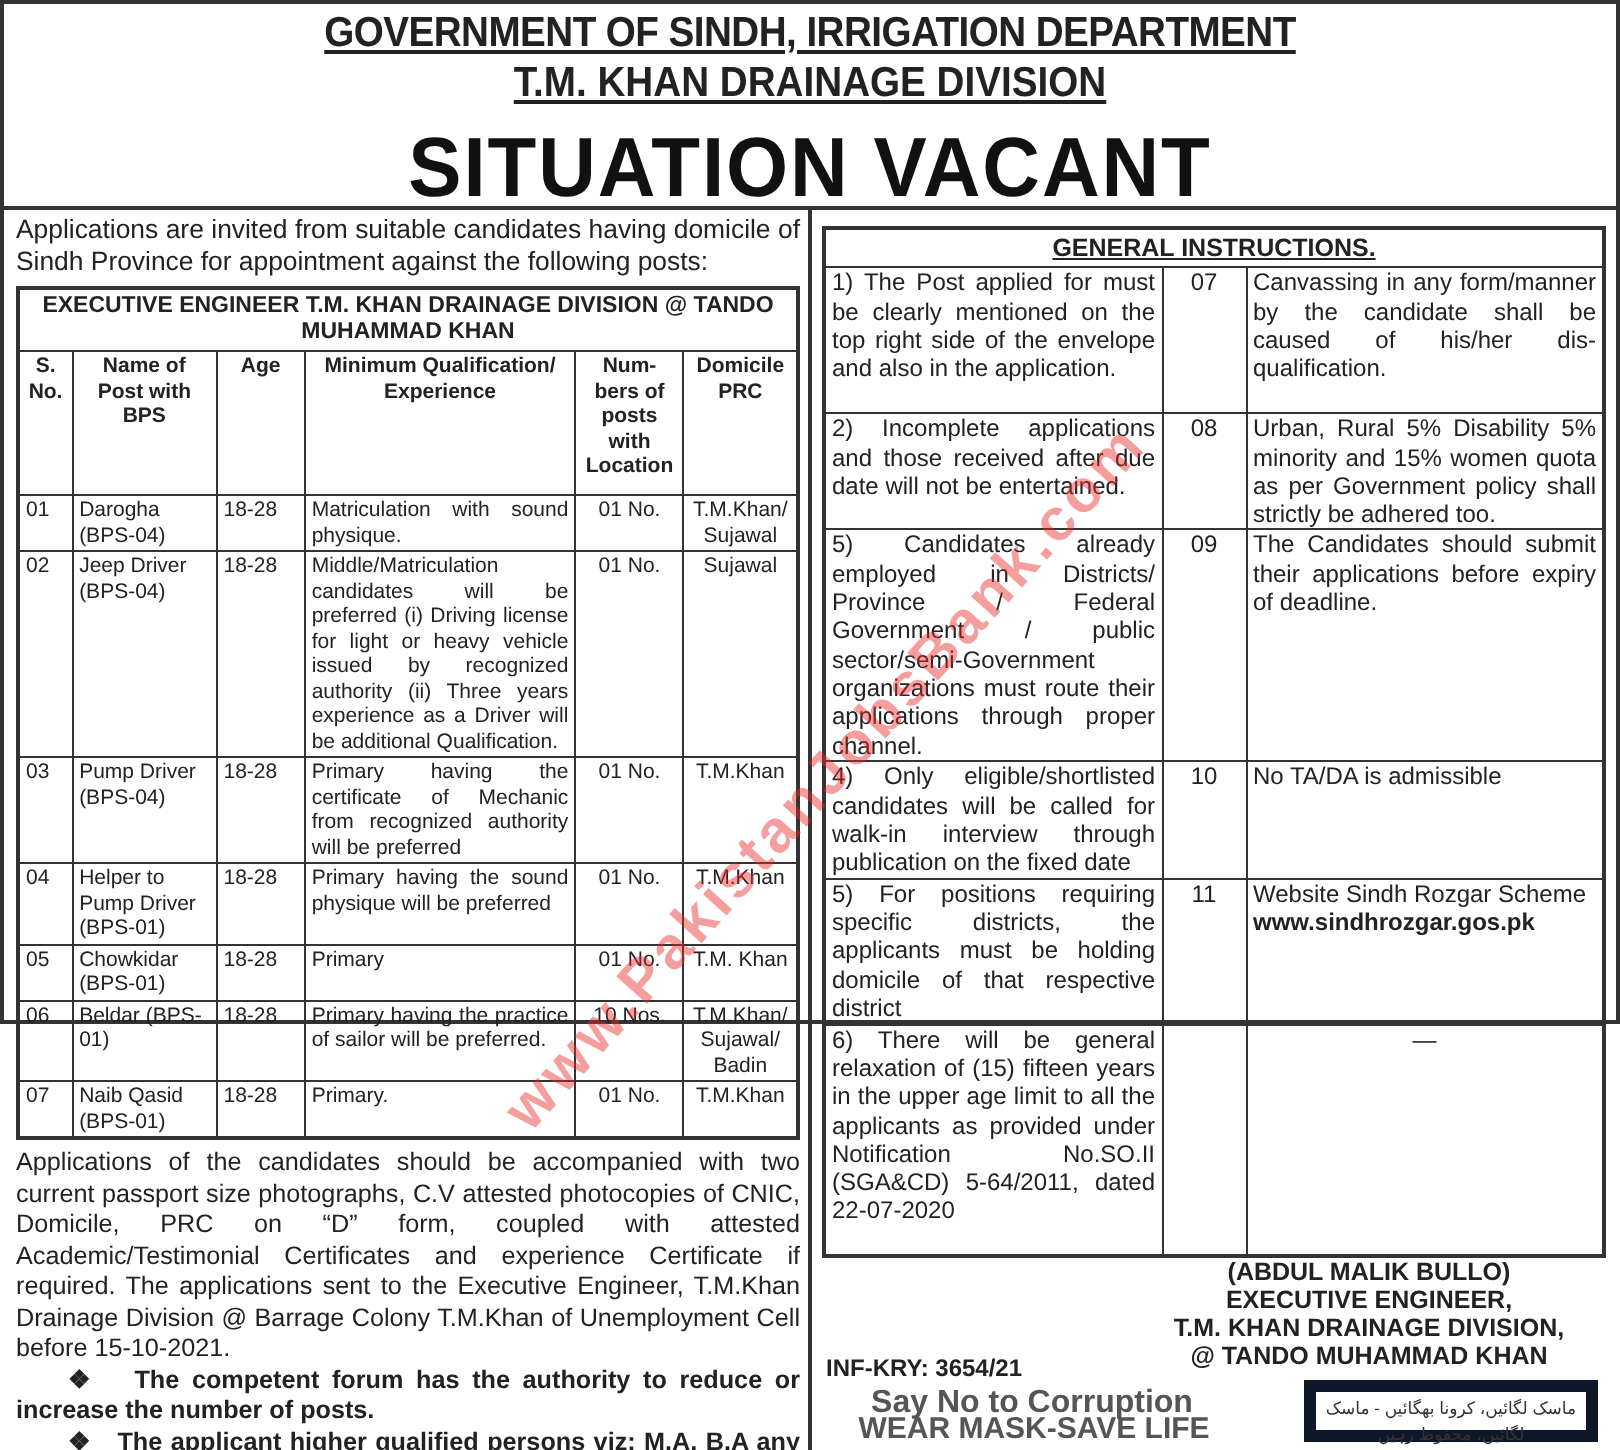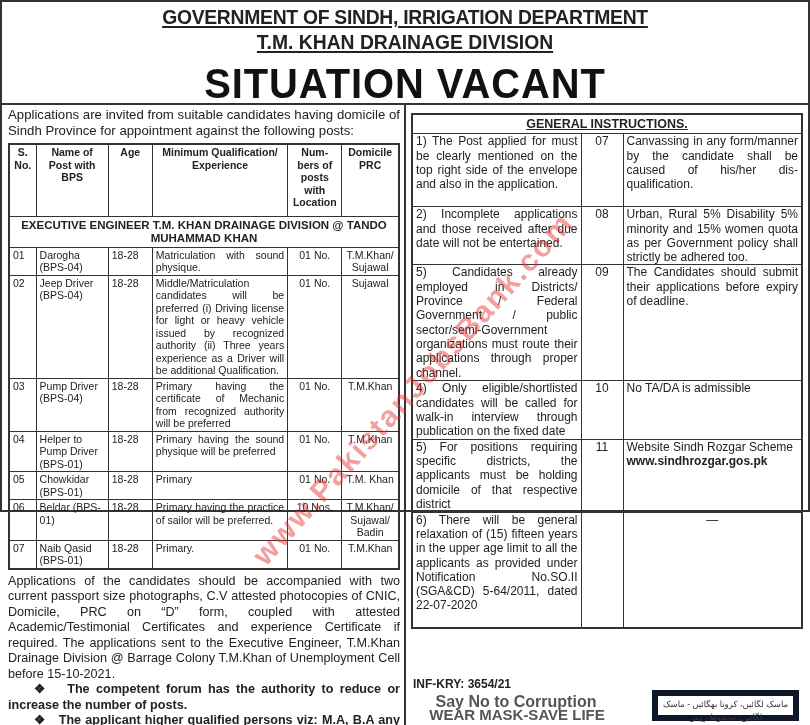--- a/index.html
+++ b/index.html
@@ -48,30 +48,30 @@
   <div class="hdr2">T.M. KHAN DRAINAGE DIVISION</div>
   <div class="hdr3">SITUATION VACANT</div>
   <div class="divider-h"></div>
   <div class="divider-v"></div>
 
   <div class="left">
     <p class="intro">Applications are invited from suitable candidates having domicile of Sindh Province for appointment against the following posts:</p>
     <table class="posts">
       <tbody>
           <tr>
+            <th colspan="6" class="title">EXECUTIVE ENGINEER T.M. KHAN DRAINAGE DIVISION @ TANDO MUHAMMAD KHAN</th>
+          </tr>
+      <tr>
         <th class="c-sno">S. No.</th>
         <th class="c-name">Name of Post with BPS</th>
         <th class="c-age" style="text-align:center">Age</th>
         <th class="c-qual" style="text-align:center">Minimum Qualification/ Experience</th>
         <th class="c-num" style="height:72px">Num-bers of posts with Location</th>
         <th class="c-dom">Domicile PRC</th>
       </tr>
-      <tr>
-            <th colspan="6" class="title">EXECUTIVE ENGINEER T.M. KHAN DRAINAGE DIVISION @ TANDO MUHAMMAD KHAN</th>
-          </tr>
       <tr>
         <td>01</td>
         <td>Darogha (BPS-04)</td>
         <td class="c-age">18-28</td>
         <td class="c-qual">Matriculation with sound physique.</td>
         <td class="c-num">01 No.</td>
         <td class="c-dom">T.M.Khan/ Sujawal</td>
       </tr>
       <tr>
         <td>02</td>
@@ -173,20 +173,26 @@
       </tr>
       <tr>
         <td class="i-left" style="height:116px">6) There will be general relaxation of (15) fifteen years in the upper age limit to all the applicants as provided under Notification No.SO.II (SGA&amp;CD) 5-64/2011, dated 22-07-2020</td>
         <td class="i-num"></td>
         <td class="i-right" style="text-align:center">—</td>
       </tr>
     </tbody>
       </table>
   </div>
 
+  <div class="signature">
+    <div>(ABDUL MALIK BULLO)</div>
+    <div>EXECUTIVE ENGINEER,</div>
+    <div>T.M. KHAN DRAINAGE DIVISION,</div>
+    <div>@ TANDO MUHAMMAD KHAN</div>
+  </div>
   <div class="infkry">INF-KRY: 3654/21</div>
   <div class="slogan1">Say No to Corruption</div>
   <div class="slogan2">WEAR MASK-SAVE LIFE</div>
   <div class="urdu-box">
     <div>ماسک لگائیں، کرونا بھگائیں - ماسک لگائیں، محفوظ رہیں</div>
     <div>ماسک پاؤ، زندگی بچاؤ - ماسک پاؤ، محفوظ رہو</div>
   </div>
   <div class="watermark">www.PakistanJobsBank.com</div>
 </div>
 

